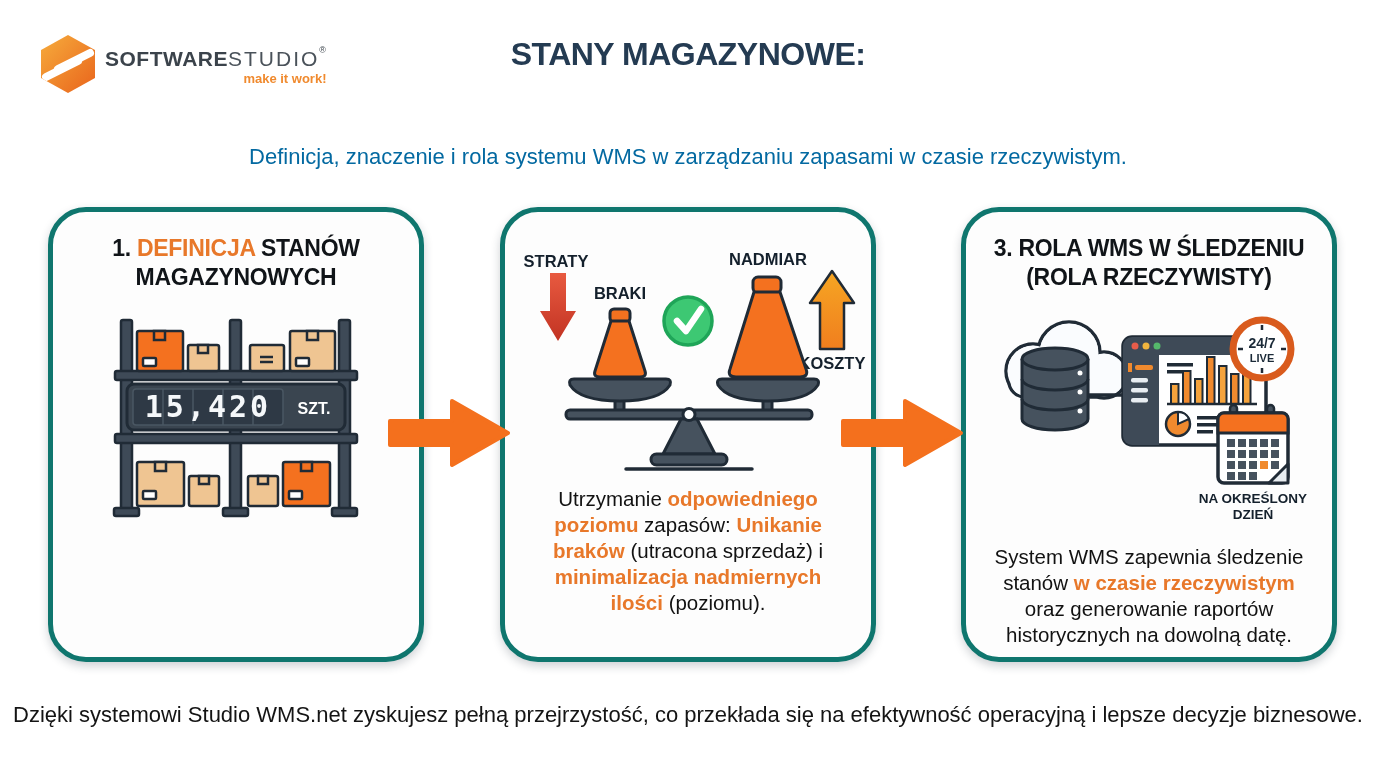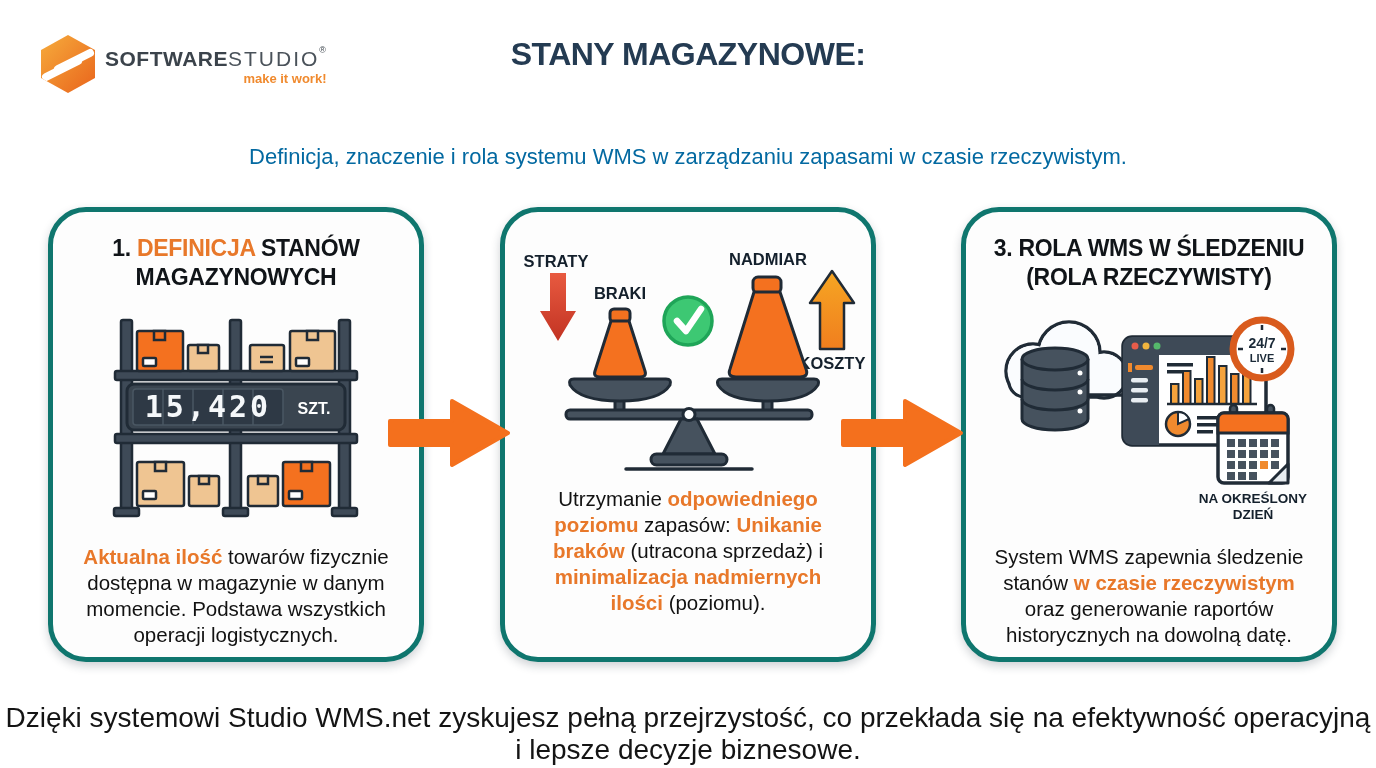--- a/index.html
+++ b/index.html
@@ -33,21 +33,21 @@
     color:#101418;letter-spacing:-.3px;max-width:334px;}
   .hl{color:#E8782A;}
   .panel .body-text{margin:8px 6px 0;font-size:20.5px;line-height:1.27;text-align:center;color:#121212;}
   .body-text .hl{font-weight:700;}
   .illus{height:238px;display:flex;align-items:center;justify-content:center;margin-top:6px;}
   
   .flow-arrow{position:absolute;top:397px;z-index:5;}
   .flow-arrow.a1{left:388px;} .flow-arrow.a2{left:841px;}
   
   .footer-text{position:absolute;left:0;top:702px;width:100%;text-align:center;margin:0;
-    font-size:28px;color:#141414;}
+    font-size:22px;color:#141414;}
   
   svg text{font-family:"Liberation Sans", sans-serif;}
   .svglbl{font-weight:800;font-size:16.5px;fill:#14202C;text-anchor:middle;}
   .cal-lbl{font-weight:800;font-size:13.5px;fill:#14202C;text-anchor:middle;}
   .badge-txt{font-weight:800;fill:#1B2A38;text-anchor:middle;}
   .display-val{font-family:"DejaVu Sans Mono", monospace;font-weight:700;font-size:30px;
     letter-spacing:3px;fill:#F5F8FA;text-anchor:middle;}
   .display-unit{font-weight:800;font-size:16px;fill:#ffffff;text-anchor:middle;}
 </style>
 </head>
@@ -129,21 +129,20 @@
         <rect x="82" y="162" width="30" height="30" rx="2" fill="#EFC592"></rect>
         <rect x="92" y="162" width="10" height="8" fill="#EFC592"></rect>
         <rect x="141" y="162" width="30" height="30" rx="2" fill="#EFC592"></rect>
         <rect x="151" y="162" width="10" height="8" fill="#EFC592"></rect>
         <rect x="176" y="148" width="47" height="44" rx="2" fill="#F4711F"></rect>
         <rect x="194" y="148" width="11" height="9" fill="#F4711F"></rect>
         <rect x="182" y="177" width="13" height="8" rx="1" fill="#ffffff"></rect>
       </g>
     </svg>
   </div>
-  <p class="body-text"><span class="hl">Aktualna ilość</span><span> towarów fizycznie dostępna w magazynie w danym momencie. Podstawa wszystkich operacji logistycznych.</span></p>
 </section>
 
 <svg class="flow-arrow a1" width="124" height="72" viewBox="0 0 124 72">
   <polygon points="2,24 64,24 64,4 120,36 64,68 64,48 2,48" fill="#F4701D" stroke="#F4701D" stroke-width="4" stroke-linejoin="round"></polygon>
 </svg>
 
 <section class="panel panel-2">
   <div class="illus">
     <svg width="356" height="224" viewBox="0 0 356 224">
       <defs>

